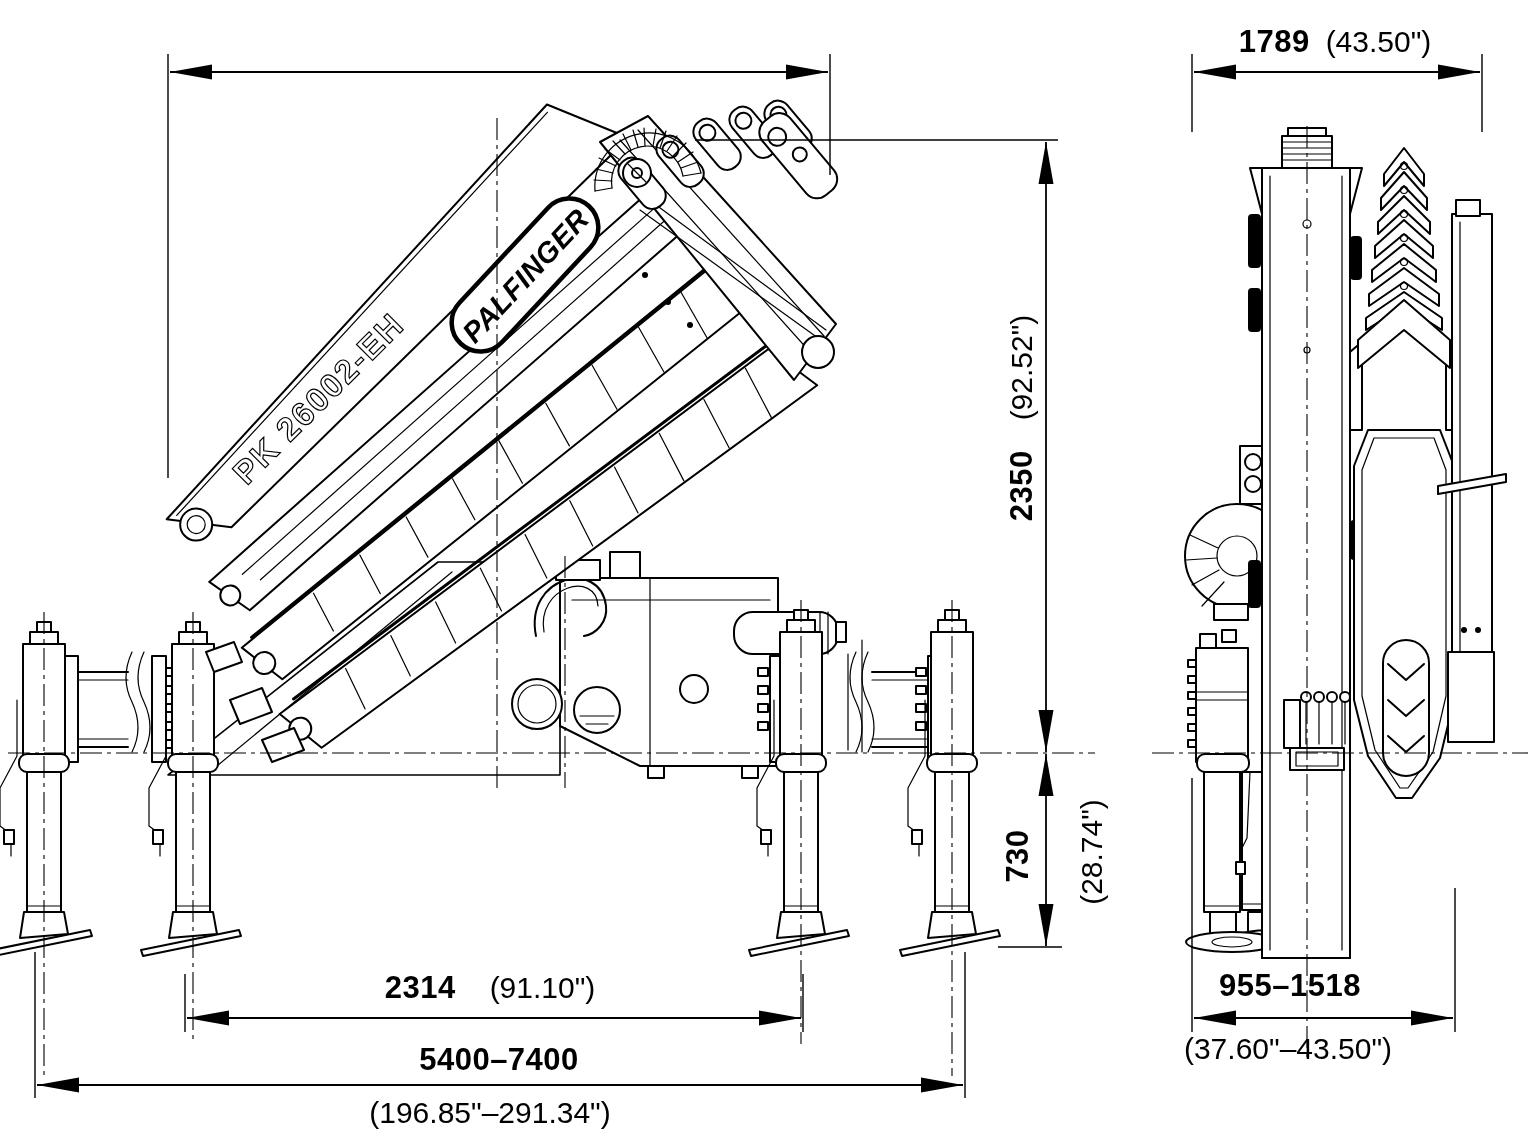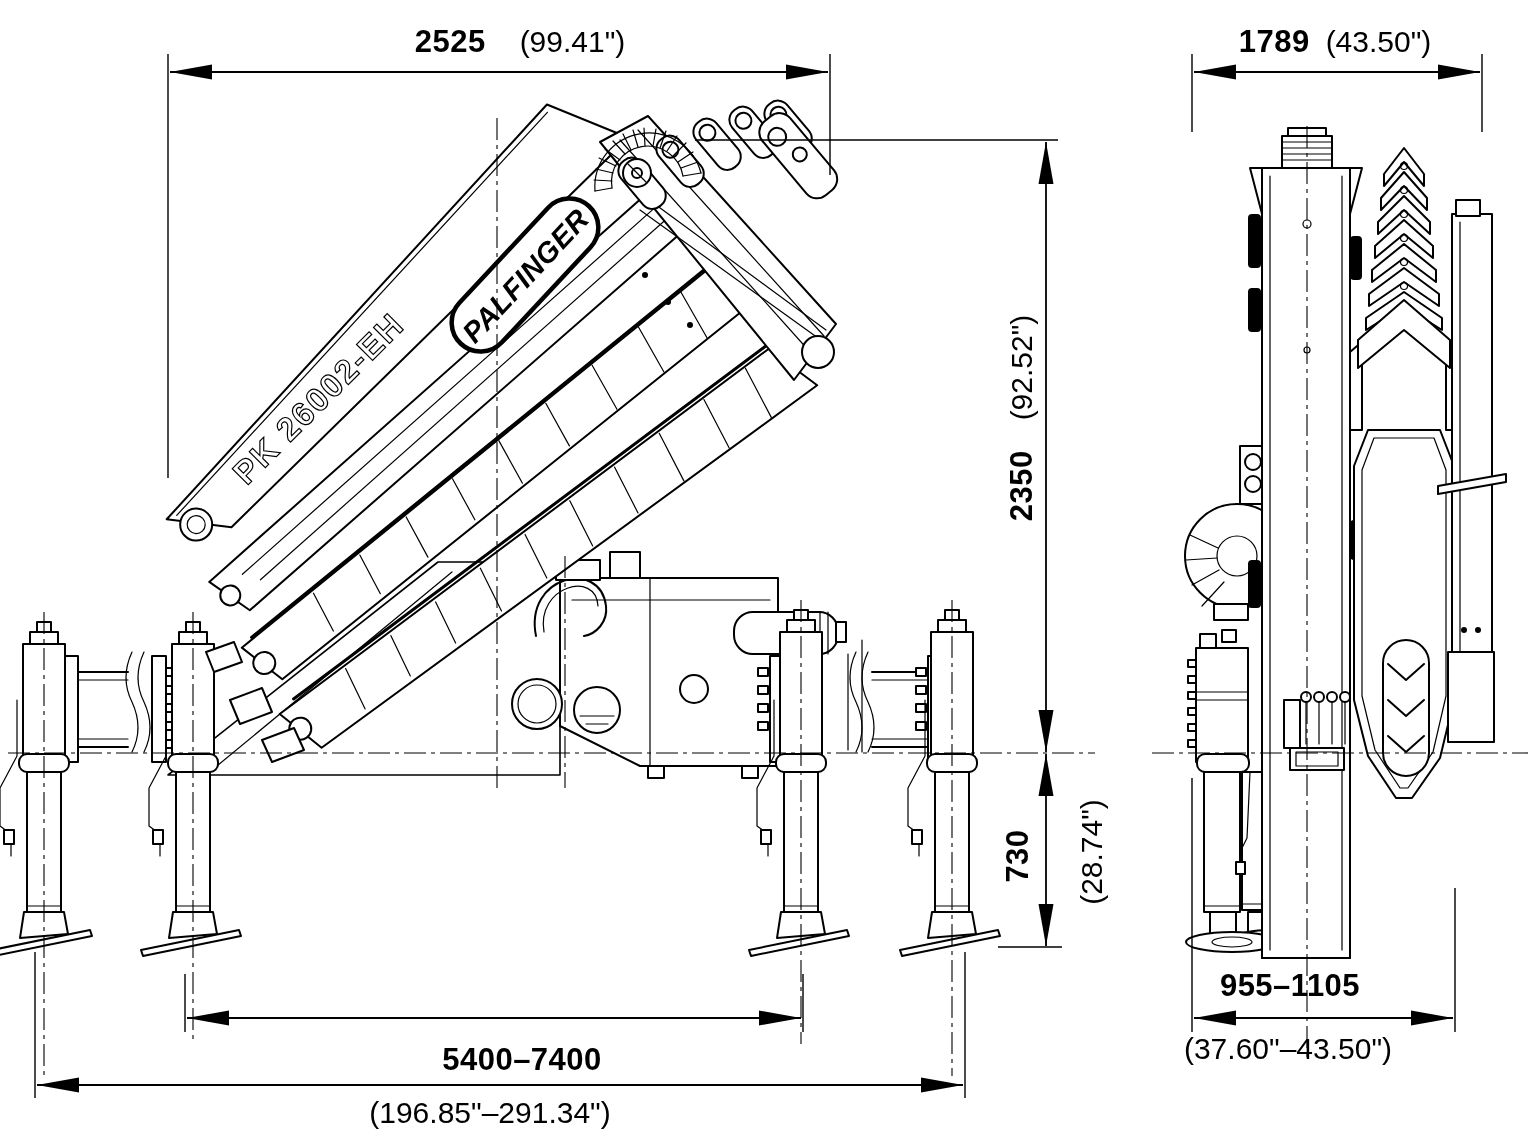--- a/index.html
+++ b/index.html
@@ -383,50 +383,50 @@
 
     <g>
       <path class="ext" d="M1192 778 V1032 M1455 888 V1032"></path>
       <path class="dl" d="M1194 1018 H1453"></path>
       <polygon class="ah" points="1194,1018 1236,1010.5 1236,1025.5"></polygon>
       <polygon class="ah" points="1453,1018 1411,1010.5 1411,1025.5"></polygon>
     </g>
   </g>
 </svg>
 
-<div class="dim center" style="left:520px;top:24px;gap:34px">
-  <span class="m">2525</span>
-  <span class="i">(99.41")</span>
-</div>
 
 <div class="dim center" style="left:1335px;top:24px;gap:16px">
   <span class="m">1789</span>
   <span class="i">(43.50")</span>
 </div>
 
 <div class="dim vert" style="left:1022px;top:418px;gap:30px">
   <span class="m">2350</span>
   <span class="i">(92.52")</span>
 </div>
 
 <div class="dim vert" style="left:1018px;top:856px">
   <span class="m">730</span>
 </div>
 <div class="dim vert" style="left:1092px;top:852px">
   <span class="i">(28.74")</span>
 </div>
 
-
-<div class="dim center" style="left:522px;top:1042px">
+<div class="dim center" style="left:490px;top:970px;gap:34px">
+  <span class="m">2314</span>
+  <span class="i">(91.10")</span>
+</div>
+
+<div class="dim center" style="left:499px;top:1042px">
   <span class="m">5400–7400</span>
 </div>
 <div class="dim center" style="left:490px;top:1096px">
   <span class="i">(196.85"–291.34")</span>
 </div>
 
 <div class="dim center" style="left:1290px;top:968px">
-  <span class="m">955–1105</span>
+  <span class="m">955–1518</span>
 </div>
 <div class="dim center" style="left:1288px;top:1032px">
   <span class="i">(37.60"–43.50")</span>
 </div>
 
 </div>
 
 </body></html>

